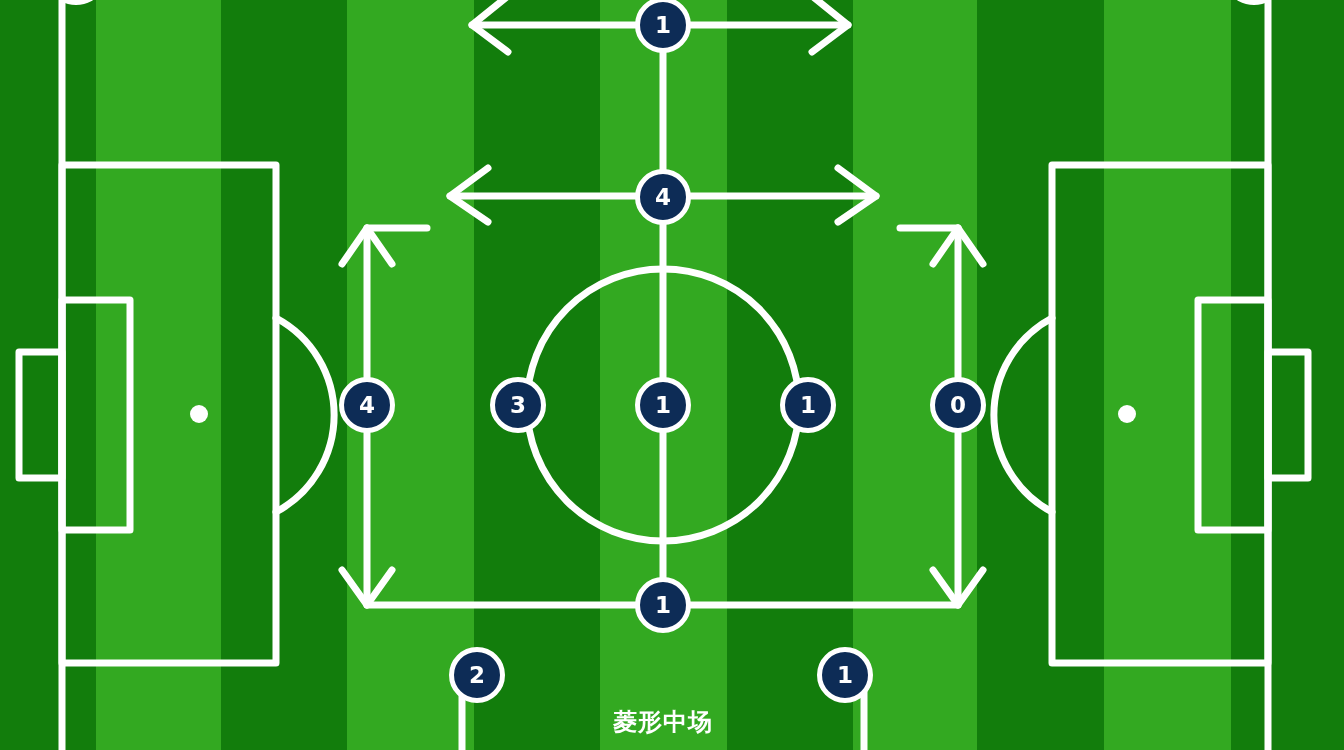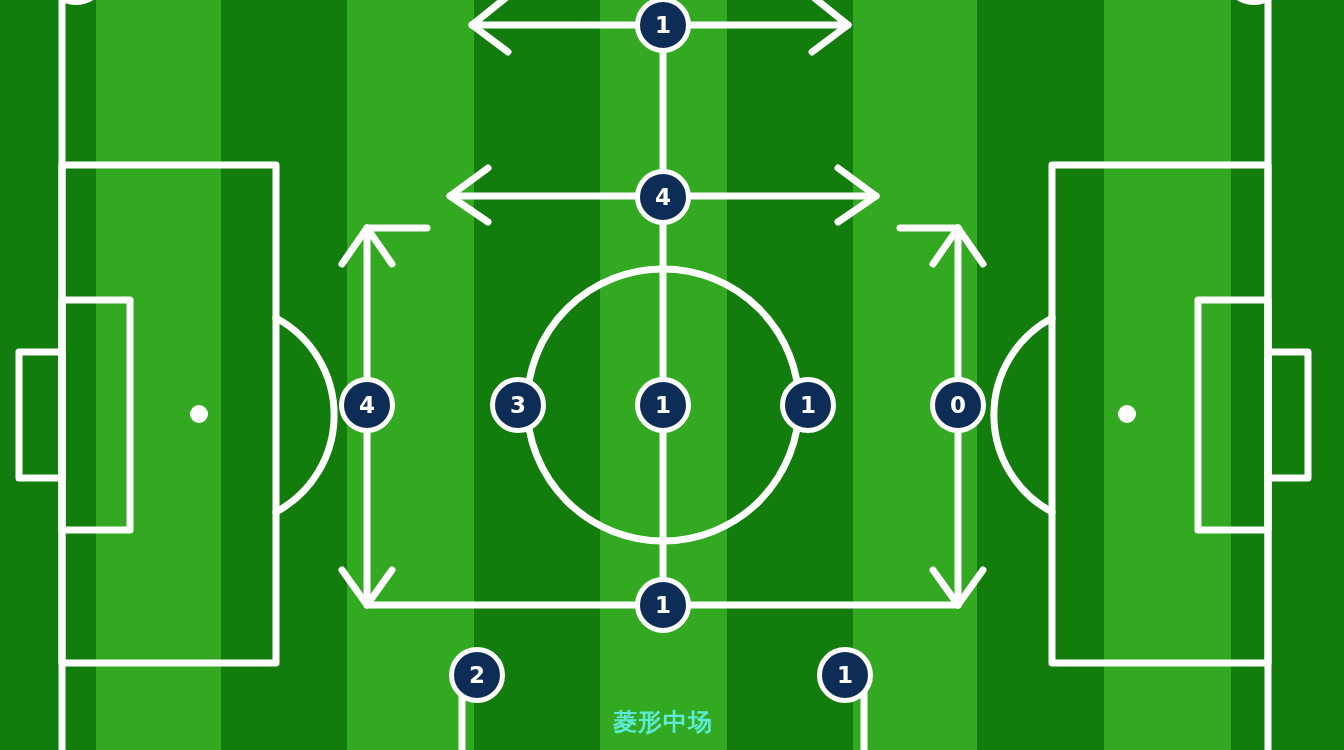--- a/index.html
+++ b/index.html
@@ -3,21 +3,21 @@
 <meta charset="utf-8">
 <style>
   html, body { margin: 0; padding: 0; background: #127d0c; }
   body { width: 1344px; height: 750px; overflow: hidden; position: relative; font-family: "DejaVu Sans", sans-serif; }
   #pitch { position: absolute; left: 0; top: 0; width: 1344px; height: 750px; }
   .node { position: absolute; width: 46px; height: 46px; margin-left: -28px; margin-top: -28px;
           border: 5px solid #ffffff; border-radius: 50%; background: #0d2c56; color: #ffffff;
           display: flex; align-items: center; justify-content: center;
           font-family: "DejaVu Sans", sans-serif; font-weight: bold; font-size: 23px; line-height: 1; }
   .caption { position: absolute; left: 663px; top: 722px; transform: translate(-50%, -50%);
-             color: #5eead4; font-family: "DejaVu Sans", sans-serif; font-weight: bold; font-size: 24px;
+             color: #ffffff; font-family: "DejaVu Sans", sans-serif; font-weight: bold; font-size: 24px;
              letter-spacing: 1px; white-space: nowrap; }
 </style>
 </head>
 <body>
 
 <svg id="pitch" viewBox="0 0 1344 750" xmlns="http://www.w3.org/2000/svg">
 
   <g>
     <rect x="0" y="0" width="96" height="750" fill="#127d0c"></rect>
     <rect x="96" y="0" width="125" height="750" fill="#33a921"></rect>

